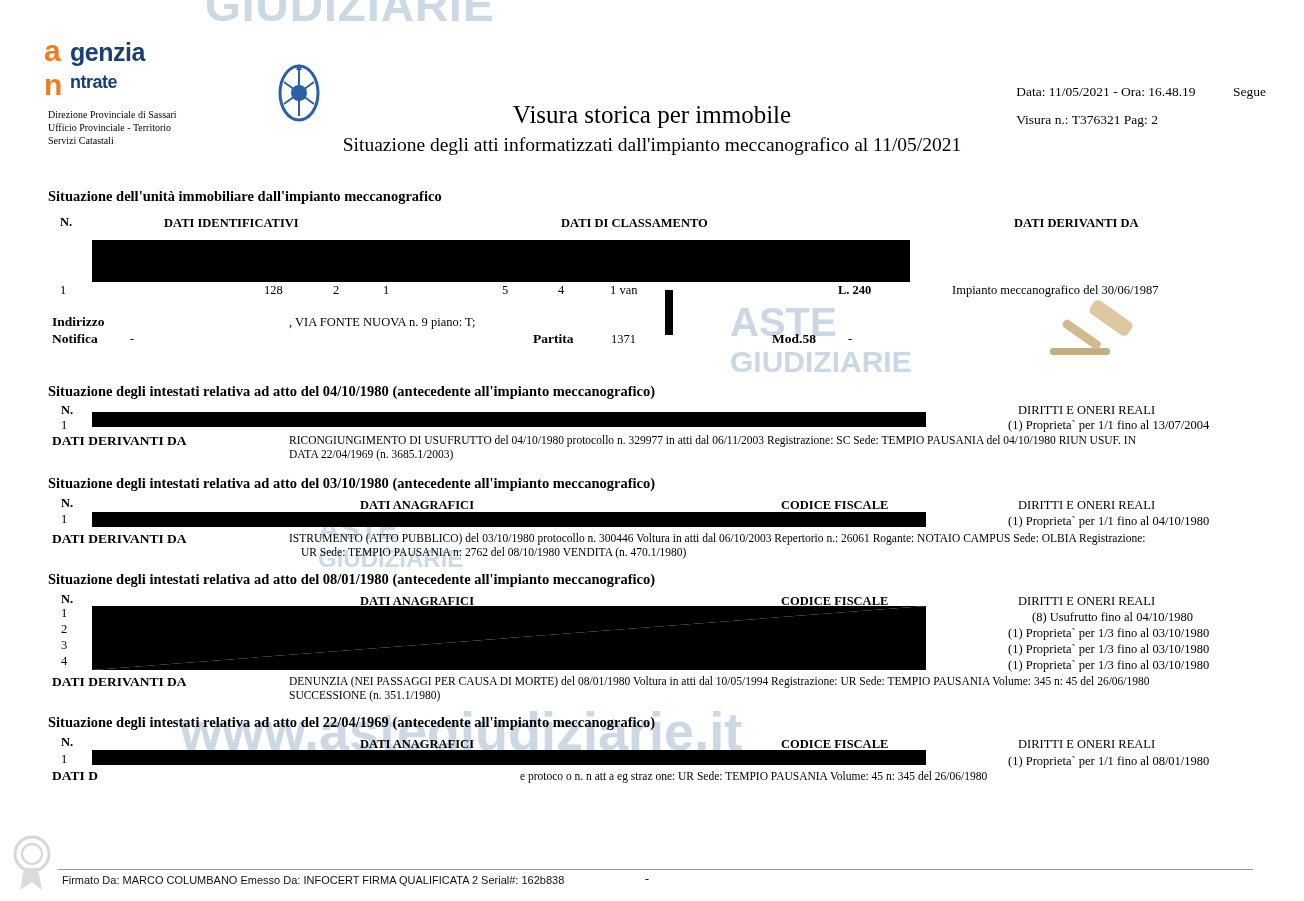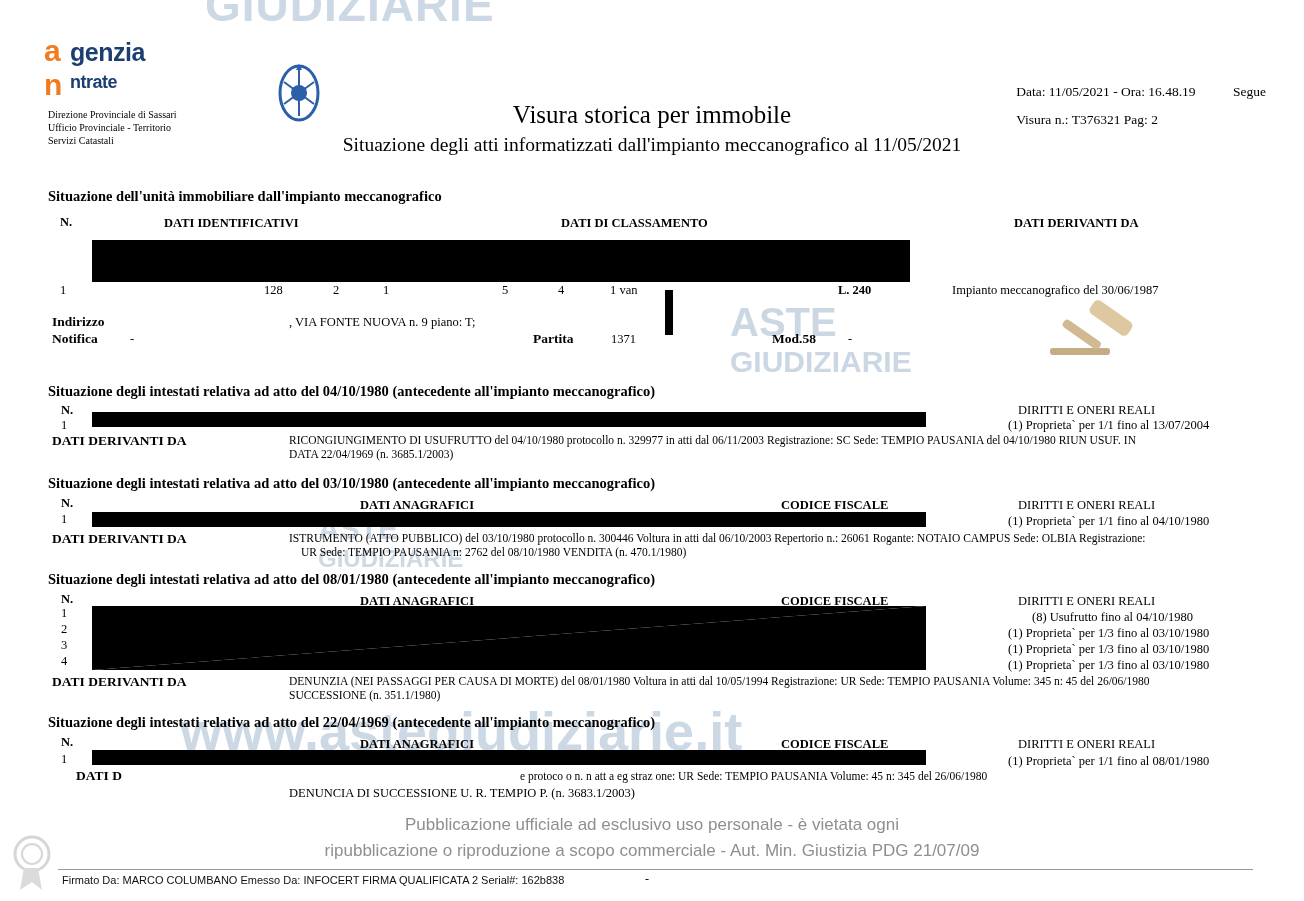--- a/index.html
+++ b/index.html
@@ -246,26 +246,21 @@
   <div class="t s11" style="left:289px; top:689px;">SUCCESSIONE (n. 351.1/1980)</div>
 
   <div class="t sec-title" style="left:48px; top:714px;">Situazione degli intestati  relativa ad atto del 22/04/1969  (antecedente all'impianto meccanografico)</div>
   <div class="t hdr-col" style="left:61px; top:735px;">N.</div>
   <div class="t hdr-col" style="left:360px; top:737px;">DATI ANAGRAFICI</div>
   <div class="t hdr-col" style="left:781px; top:737px;">CODICE FISCALE</div>
   <div class="t right-col" style="left:1018px; top:737px;">DIRITTI E ONERI REALI</div>
   <div class="bar" style="left:92px; top:750px; width:834px; height:15px;"></div>
   <div class="t s12" style="left:61px; top:752px;">1</div>
   <div class="t right-col" style="left:1008px; top:754px;">(1) Proprieta` per 1/1 fino al 08/01/1980</div>
-  <div class="t s13 b" style="left:52px; top:768px;margin-left:24px;">DATI D</div>
+  <div class="t s13 b" style="left:52px; top:768px;">DATI D</div>
   <div class="t s11" style="left:520px; top:770px;">e                  protoco  o n.            n att  a                  eg straz one: UR Sede: TEMPIO PAUSANIA Volume: 45 n: 345 del 26/06/1980</div>
-  <div class="t s12" style="left:289px; top:786px;">DENUNCIA DI SUCCESSIONE U. R. TEMPIO P. (n. 3683.1/2003)</div>
-
-  <div class="disclaimer">
-    <div>Pubblicazione ufficiale ad esclusivo uso personale - è vietata ogni</div>
-    <div>ripubblicazione o riproduzione a scopo commerciale - Aut. Min. Giustizia PDG 21/07/09</div>
-  </div>
+
 
   <div class="footer-line"></div>
   <div class="footer-sign">Firmato Da: MARCO COLUMBANO Emesso Da: INFOCERT FIRMA QUALIFICATA 2 Serial#: 162b838</div>
   <div class="footer-dash">-</div>
 
 </div>
 
 </body></html>

